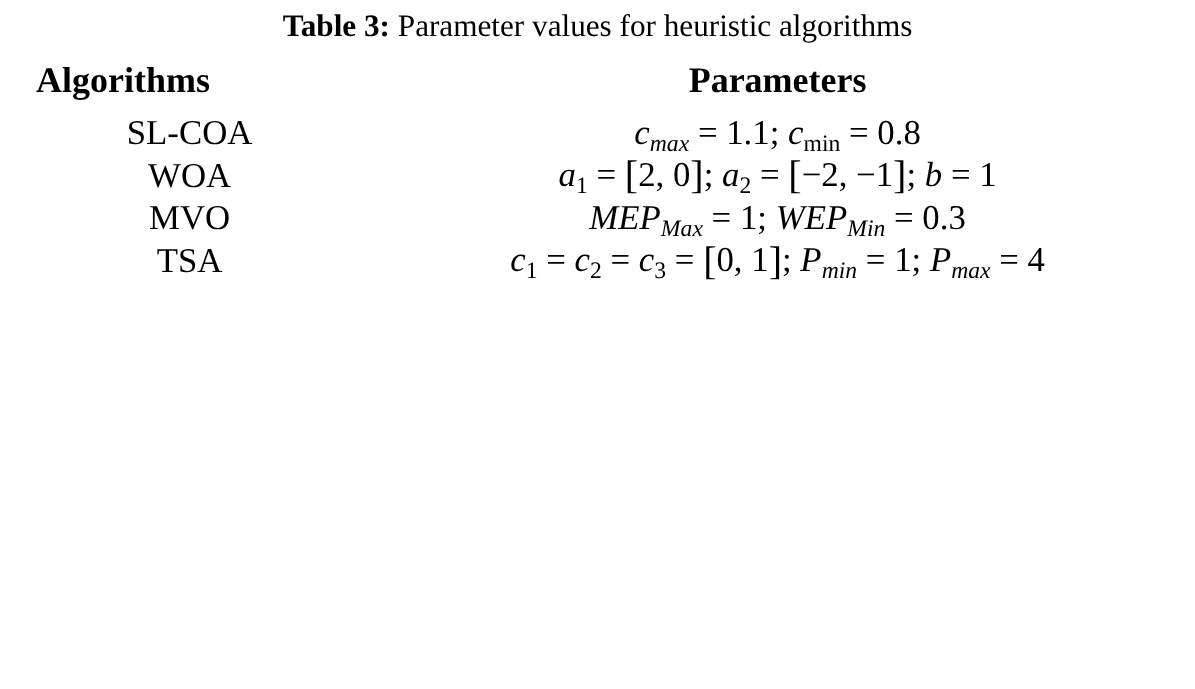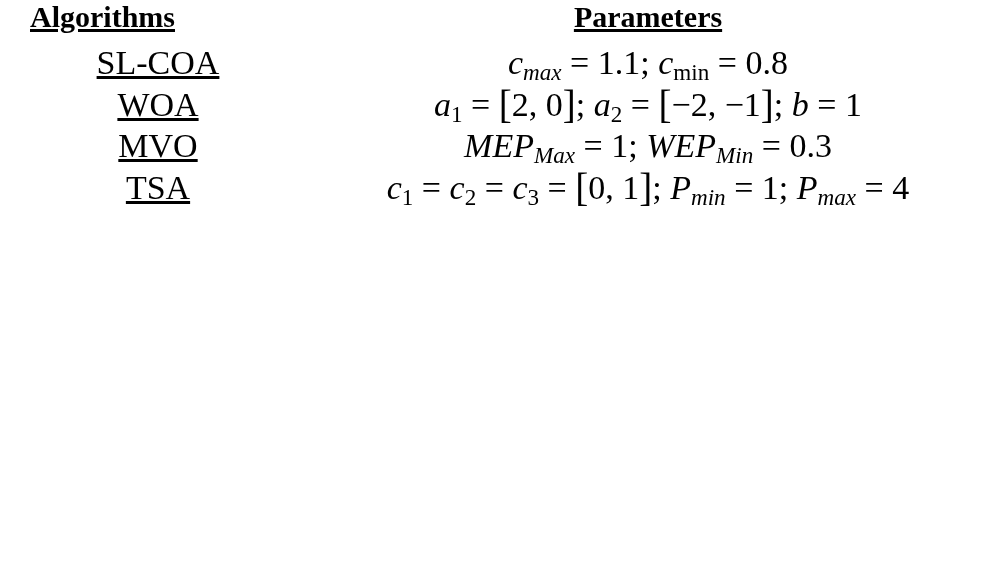--- a/index.html
+++ b/index.html
@@ -30,21 +30,20 @@
   .caption .cap-label {
     font-weight: bold;
   }
   .caption .cap-text {
     font-weight: normal;
   }
   table.data {
     width: 980px;
     border-collapse: collapse;
     table-layout: fixed;
-    text-decoration: underline;
   }
   table.data th, table.data td {
     padding: 0;
     border: none;
   }
   .rule-top td {
     border-top: 3px solid #000;
     height: 0;
     font-size: 0;
     line-height: 0;
@@ -67,21 +66,21 @@
     text-align: center;
     padding: 12px 0 14px 0;
   }
   .head-cell.algo {
     text-align: left;
     padding-left: 22px;
   }
   .col-algo { width: 300px; }
   .col-param { width: 680px; }
   .body-row td {
-    font-size: 34px;
+    font-size: 29px;
     text-align: center;
     padding: 7px 0 7px 0;
     white-space: nowrap;
   }
   .body-row td.algo {
     padding-left: 0;
   }
   .spacer-top td {
     height: 10px;
     font-size: 0;
@@ -112,20 +111,24 @@
   }
   .param-line {
     display: inline-block;
   }
 </style>
 </head>
 <body>
 
 <div class="table-wrap">
 
+  <div class="caption">
+    <span class="cap-label">Table 3:</span>
+    <span class="cap-text">Parameter values for heuristic algorithms</span>
+  </div>
 
   <table class="data">
     <colgroup>
       <col class="col-algo">
       <col class="col-param">
     </colgroup>
     <tbody>
       <tr class="rule-top">
           <td colspan="2"></td>
         </tr>

